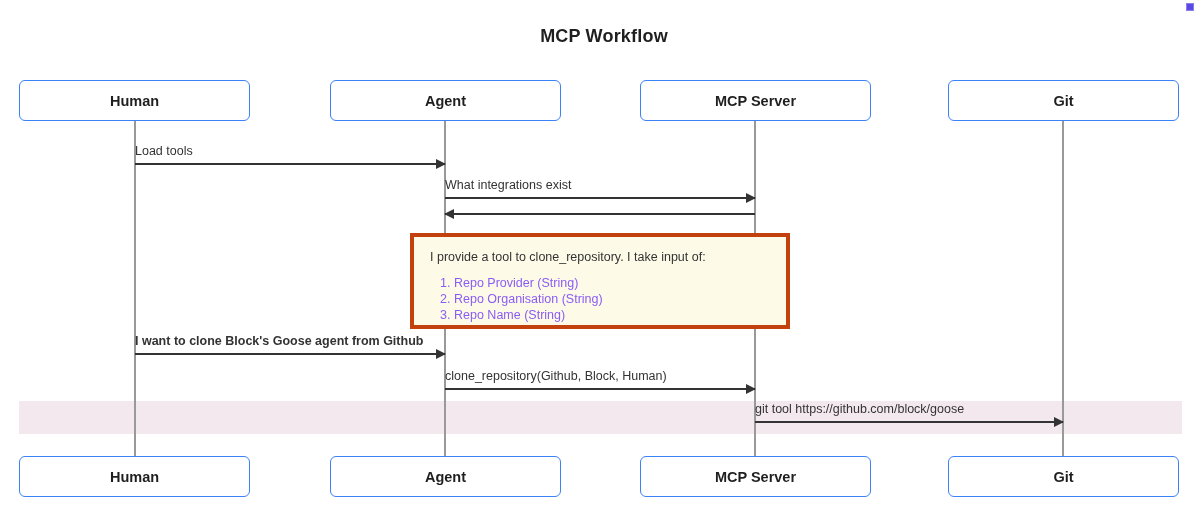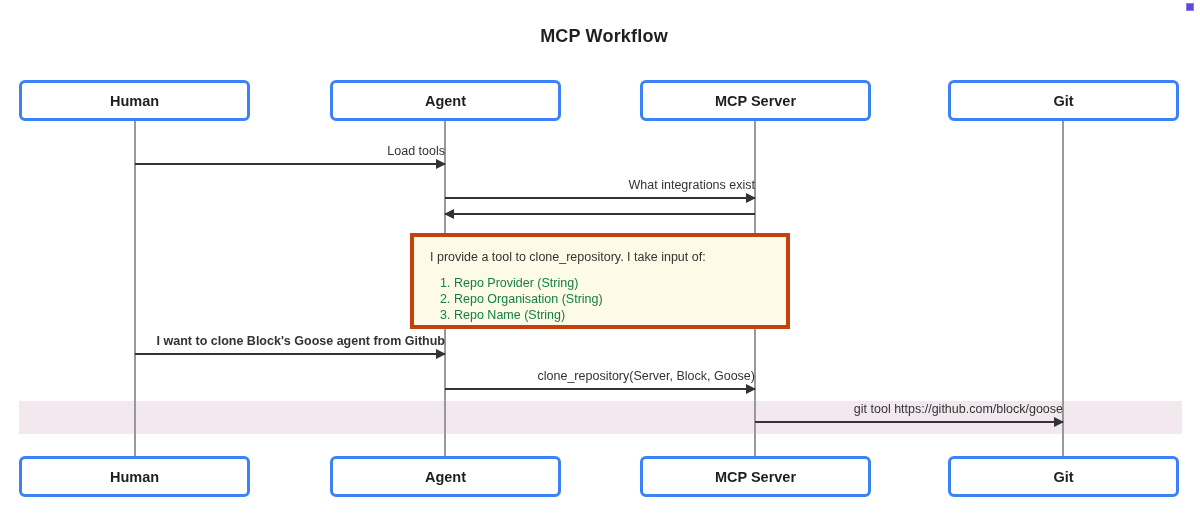--- a/index.html
+++ b/index.html
@@ -42,21 +42,21 @@
   .lifeline {
     position: absolute;
     width: 2px;
     background: #999999;
   }
   
   .participant {
     position: absolute;
     height: 41px;
     background: #ffffff;
-    border: 3px solid #3b82f6;
+    border: 1px solid #3b82f6;
     border-radius: 6px;
     box-sizing: border-box;
     display: flex;
     align-items: center;
     justify-content: center;
   }
   .participant .plabel {
     font-size: 14.5px;
     font-weight: bold;
     color: #1f1f1f;
@@ -69,21 +69,21 @@
   
   .msg {
     position: absolute;
     height: 34px;
   }
   .msg .msg-label {
     position: absolute;
     bottom: 10px;
     left: 0;
     width: 100%;
-    text-align: right;
+    text-align: left;
     font-size: 12.5px;
     color: #333333;
     white-space: nowrap;
   }
   .msg .msg-line {
     position: absolute;
     bottom: 3px;
     left: 0;
     width: 100%;
     height: 2px;
@@ -119,21 +119,21 @@
     margin-bottom: 11px;
     white-space: nowrap;
   }
   .note ol {
     margin: 0;
     padding: 0 0 0 24px;
     list-style: decimal;
   }
   .note ol li {
     font-size: 12.5px;
-    color: #15803d;
+    color: #8b5cf6;
     line-height: 16px;
     white-space: nowrap;
   }
 </style>
 </head>
 <body>
 
 <div id="diagram-root">
 
   <div class="corner-marker"></div>
@@ -187,21 +187,21 @@
     </ol>
   </div>
 
   <div class="msg dir-right" style="left:135px; top:324px; width:310px;font-weight:bold;">
     <div class="msg-label">I want to clone Block's Goose agent from Github</div>
     <div class="msg-line"></div>
     <div class="arrowhead"></div>
   </div>
 
   <div class="msg dir-right" style="left:445px; top:359px; width:310px;">
-    <div class="msg-label">clone_repository(Server, Block, Goose)</div>
+    <div class="msg-label">clone_repository(Github, Block, Human)</div>
     <div class="msg-line"></div>
     <div class="arrowhead"></div>
   </div>
 
   <div class="msg dir-right" style="left:755px; top:392px; width:308px;">
     <div class="msg-label">git tool https://github.com/block/goose</div>
     <div class="msg-line"></div>
     <div class="arrowhead"></div>
   </div>
 

